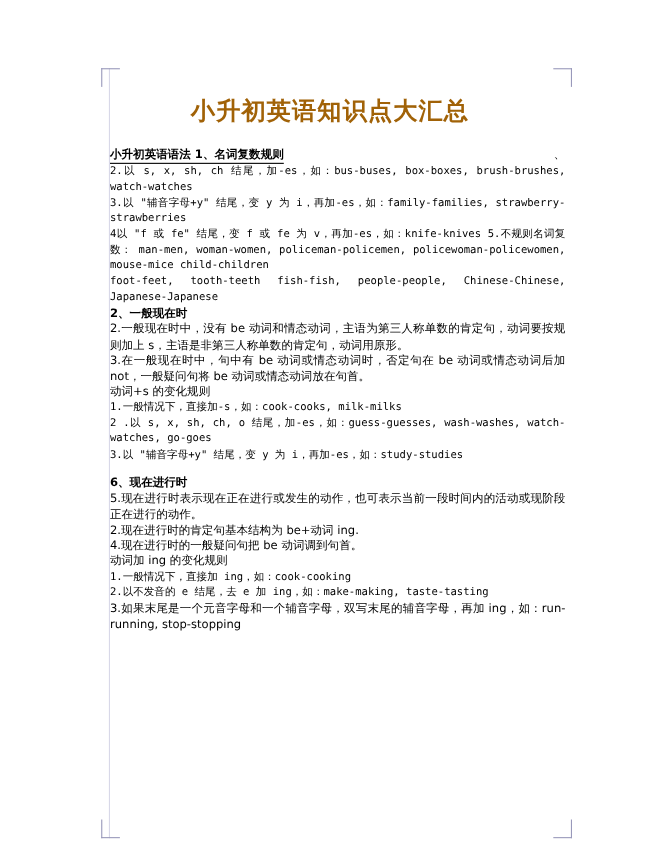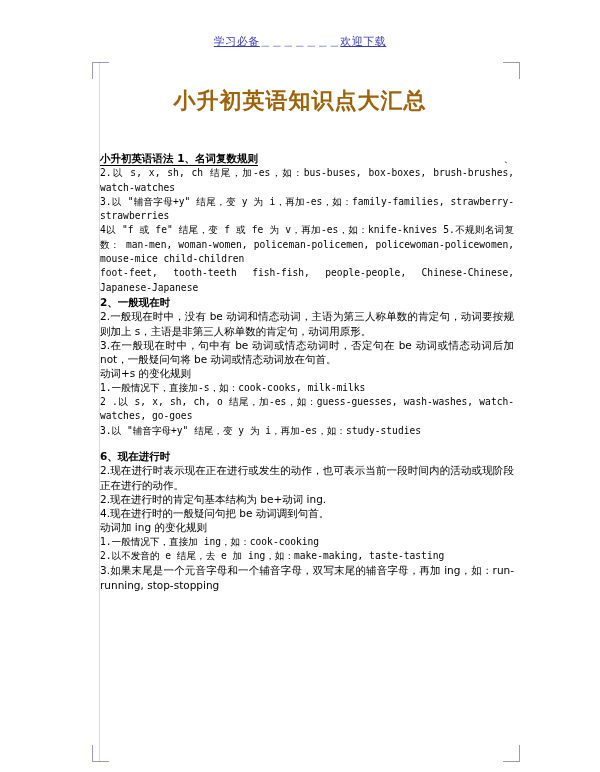--- a/index.html
+++ b/index.html
@@ -70,21 +70,21 @@
     text-align: center;
     font-size: 22px;
     font-weight: bold;
     color: #a16207;
     font-family: "DejaVu Sans", sans-serif;
     letter-spacing: 1px;
   }
 
   .content {
     position: absolute;
-    top: 151px;
+    top: 134px;
     left: 100px;
     width: 414px;
     font-size: 10.5px;
     line-height: 14.3px;
     color: #000;
     font-family: "DejaVu Sans", sans-serif;
   }
   .content p {
     margin: 0;
     padding: 0;
@@ -108,23 +108,20 @@
   .u { text-decoration: underline; }
   .mono { font-family: "DejaVu Sans Mono", monospace; font-size: 9.6px; }
   .blank { height: 11px; }
   .indent { text-indent: 14px; }
 </style>
 </head>
 <body>
 
 <div class="page">
 
-  <div class="header-line">
-    <span class="u">学习必备</span><span class="dots">＿＿＿＿＿＿＿</span><span class="u">欢迎下载</span>
-  </div>
 
   <div class="side-rule left"></div>
 
   <div class="frame">
     <div class="corner tl"></div>
     <div class="corner tr"></div>
     <div class="corner bl"></div>
     <div class="corner br"></div>
   </div>
 
@@ -146,21 +143,21 @@
     <p>3.在一般现在时中，句中有 be 动词或情态动词时，否定句在 be 动词或情态动词后加 not，一般疑问句将 be 动词或情态动词放在句首。</p>
 
     <p>动词+s 的变化规则</p>
     <p class="mono">1.一般情况下，直接加-s，如：cook-cooks, milk-milks</p>
     <p class="mono">2 .以 s, x, sh, ch, o 结尾，加-es，如：guess-guesses, wash-washes, watch-watches, go-goes</p>
     <p class="mono">3.以 "辅音字母+y" 结尾，变 y 为 i，再加-es，如：study-studies</p>
 
     <div class="blank"></div>
 
     <p class="sec-head">6、现在进行时</p>
-    <p>2.现在进行时表示现在正在进行或发生的动作，也可表示当前一段时间内的活动或现阶段正在进行的动作。</p>
+    <p>5.现在进行时表示现在正在进行或发生的动作，也可表示当前一段时间内的活动或现阶段正在进行的动作。</p>
     <p>2.现在进行时的肯定句基本结构为 be+动词 ing.</p>
     <p>4.现在进行时的一般疑问句把 be 动词调到句首。</p>
 
     <p>动词加 ing 的变化规则</p>
     <p class="mono">1.一般情况下，直接加 ing，如：cook-cooking</p>
     <p class="mono">2.以不发音的 e 结尾，去 e 加 ing，如：make-making, taste-tasting</p>
     <p>3.如果末尾是一个元音字母和一个辅音字母，双写末尾的辅音字母，再加 ing，如：run-running, stop-stopping</p>
 
   </div>
 </div>

